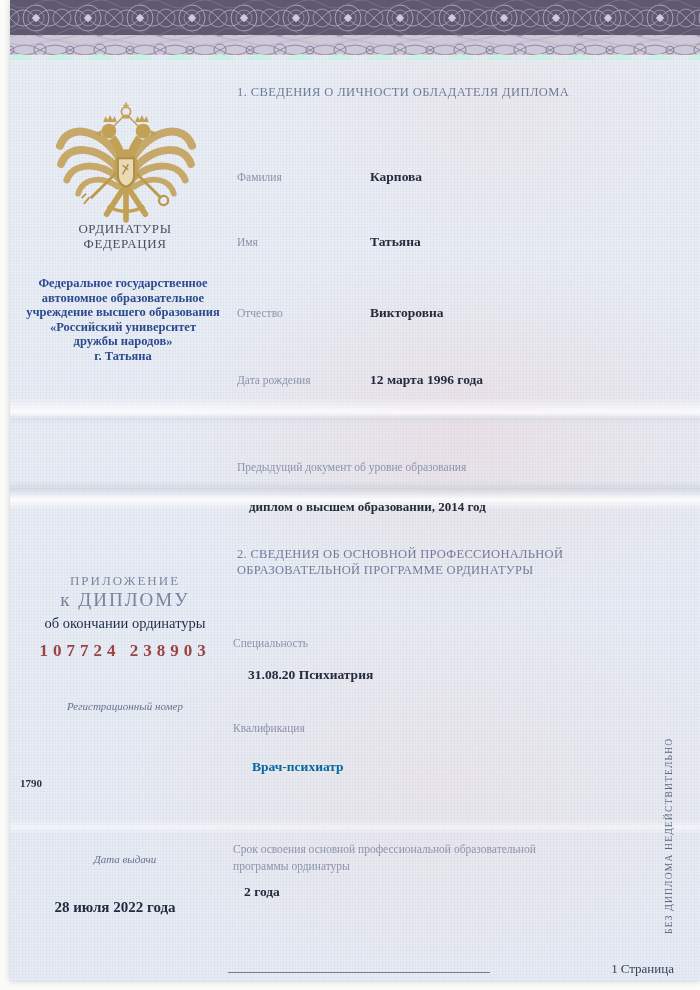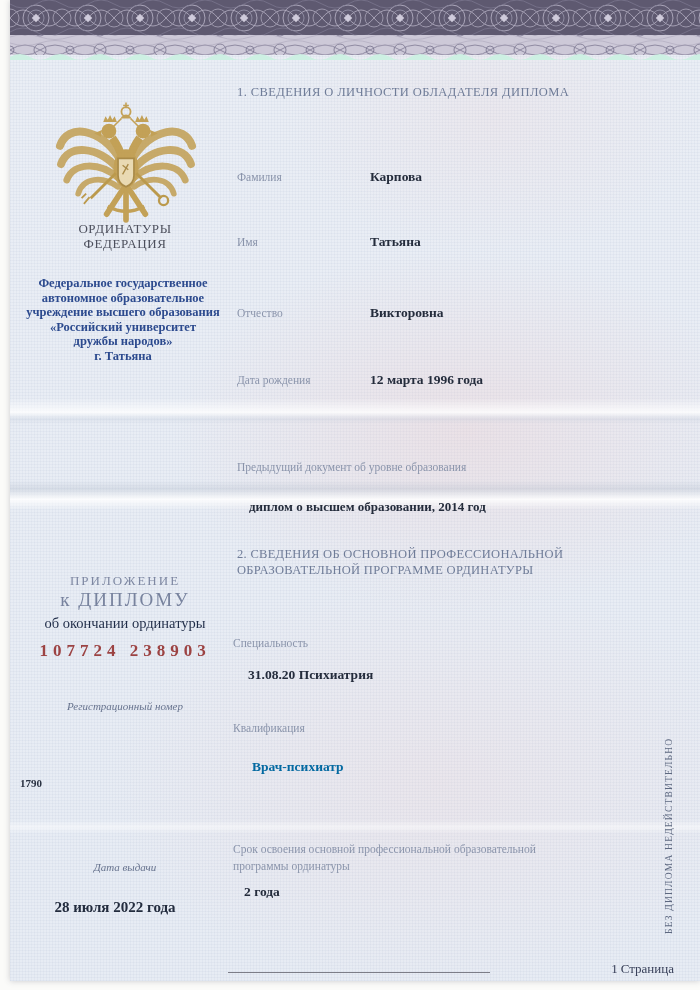--- a/index.html
+++ b/index.html
@@ -43,21 +43,21 @@
     color:#78839e;font-size:19px;letter-spacing:2px;}
   .doc-title-3{position:absolute;left:20px;top:615px;width:210px;text-align:center;
     color:#1f2c48;font-size:14.5px;font-weight:normal;}
   .serial{position:absolute;left:20px;top:641px;width:210px;text-align:center;
     color:#9c4343;font-size:17px;font-weight:bold;letter-spacing:5px;}
   .reg-label{position:absolute;left:20px;top:700px;width:210px;text-align:center;
     color:#67738e;font-size:11px;font-style:italic;}
   .reg-value{position:absolute;left:20px;top:741px;width:210px;
     color:#2b3343;font-size:11px;font-weight:600;margin-top:36px;}
   .date-label{position:absolute;left:20px;top:853px;width:210px;text-align:center;
-    color:#67738e;font-size:11px;font-style:italic;margin-top:8px;}
+    color:#67738e;font-size:11px;font-style:italic;}
   .date-value{position:absolute;left:10px;top:899px;width:210px;text-align:center;
     color:#232c3e;font-size:15px;font-weight:bold;}
 
   
   .s1-title{position:absolute;left:237px;top:85px;width:430px;
     color:#6f7c98;font-size:12.5px;letter-spacing:.4px;}
   .f-label{position:absolute;left:237px;color:#8a94ab;font-size:11.5px;}
   .f-value{position:absolute;left:358px;color:#242c3c;font-size:13.5px;font-weight:bold;margin-left:12px;}
   .lab-surname{top:171px;} .val-surname{top:169px;}
   .lab-name{top:236px;}    .val-name{top:234px;}

